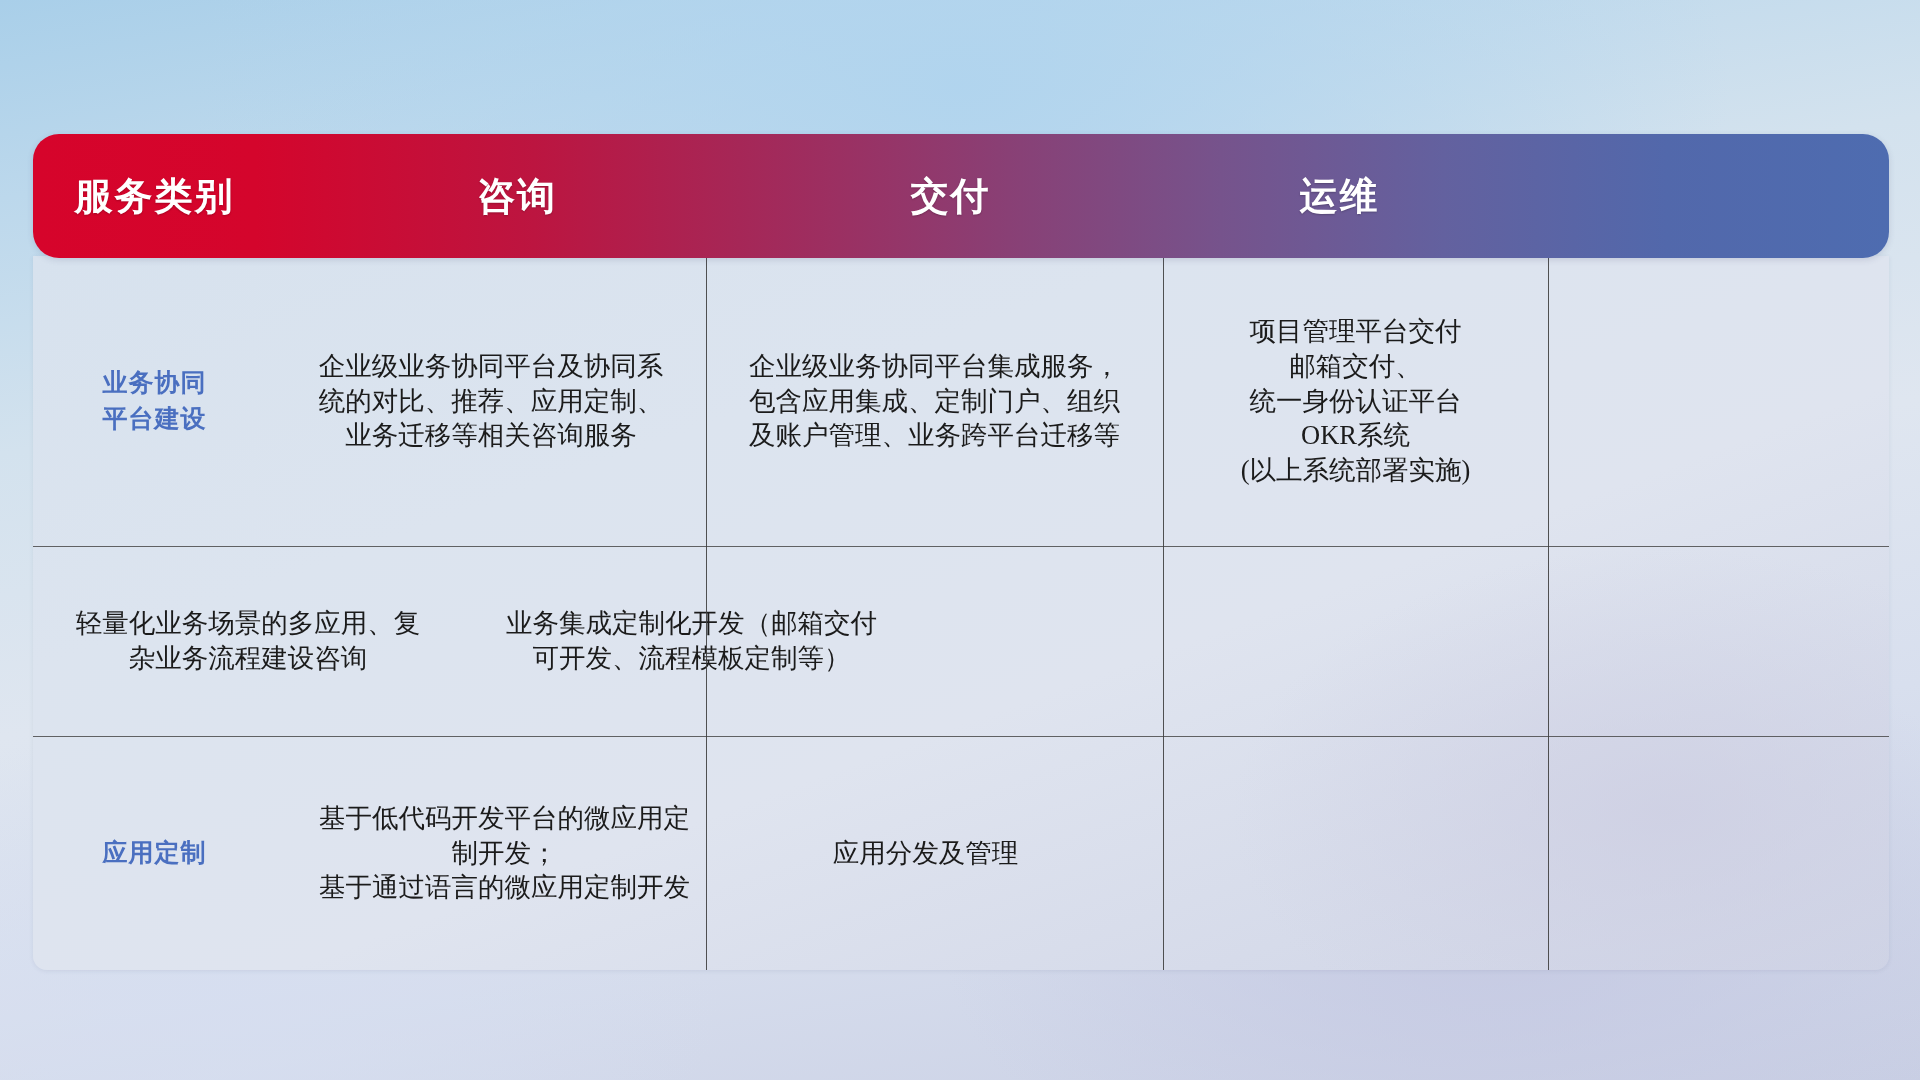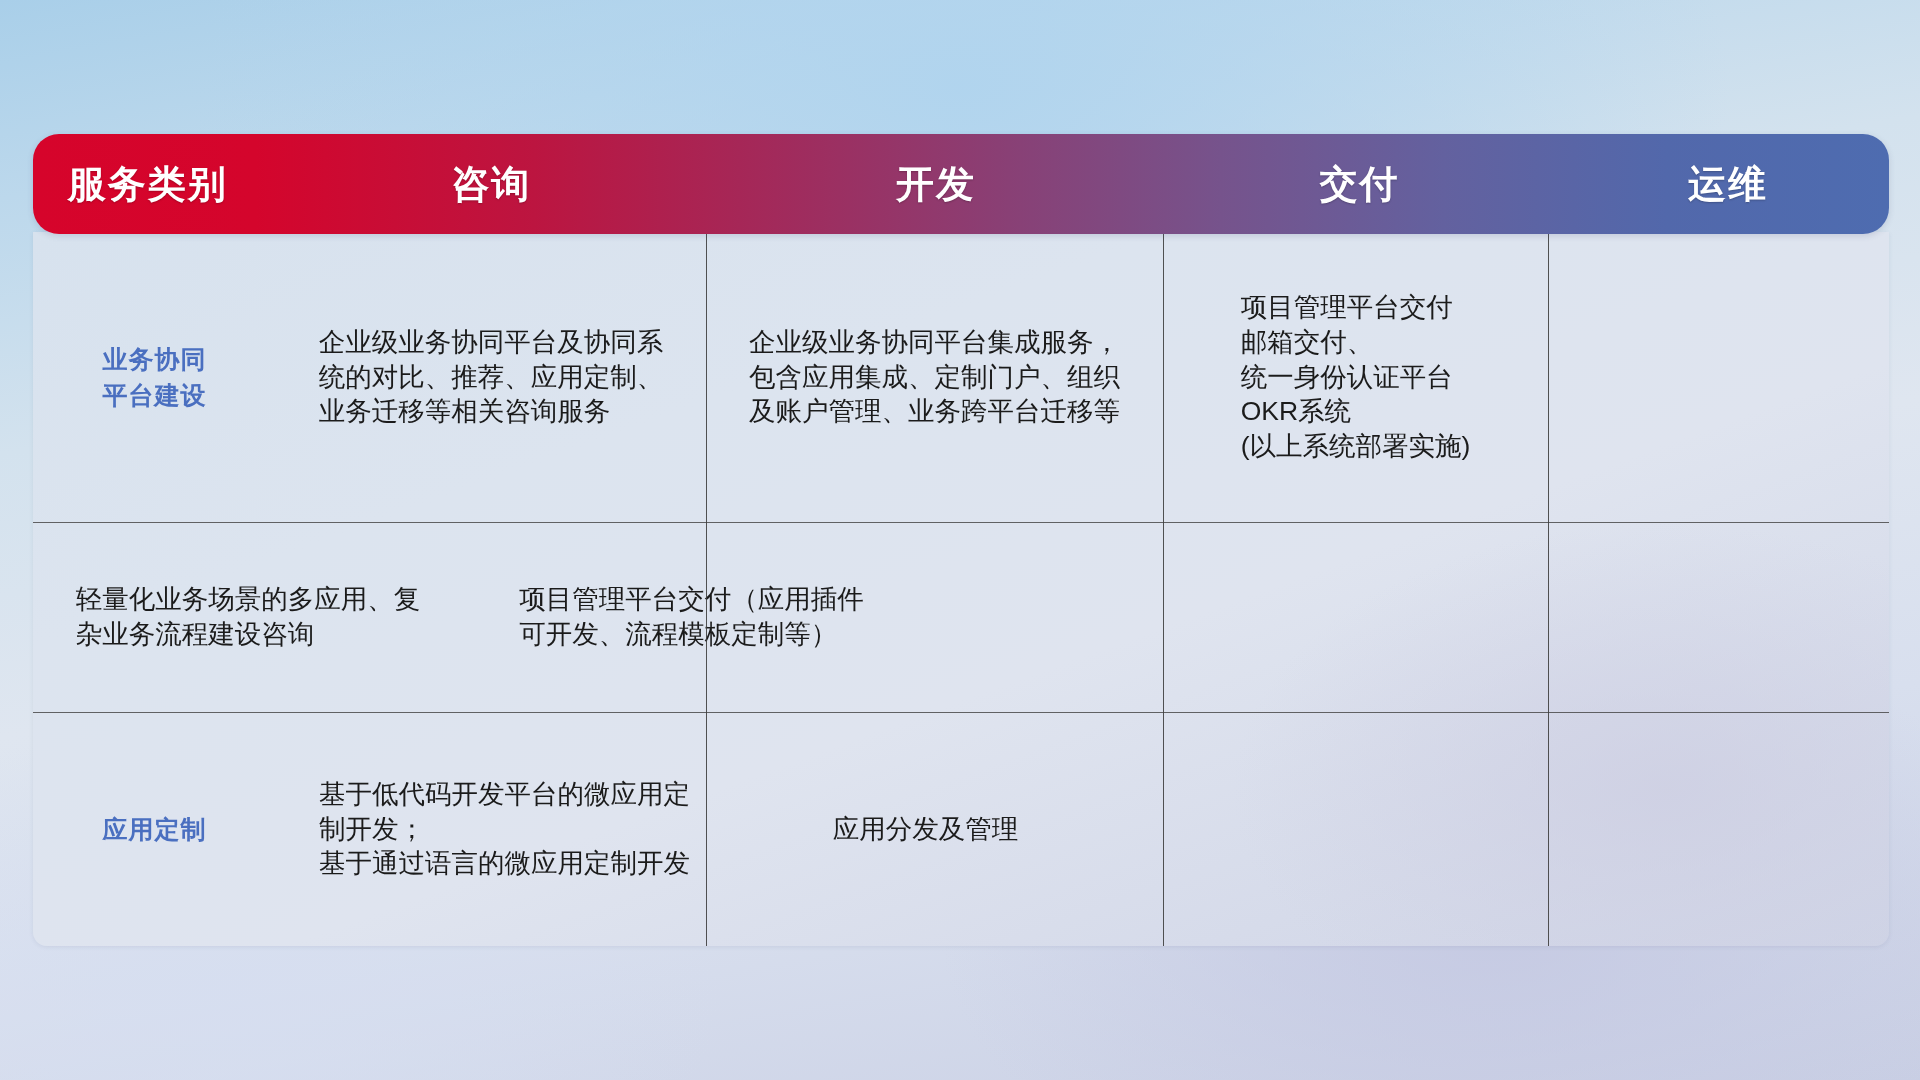--- a/index.html
+++ b/index.html
@@ -22,21 +22,21 @@
   #table-card {
     position: absolute;
     left: 33px; top: 134px;
     width: 1856px;
     height: 835px;
   }
 
   
   .thead {
     display: flex;
-    height: 100px;
+    height: 124px;
     border-radius: 26px;
     background: linear-gradient(90deg,
         #d6042b 0%,
         #d4052c 12%,
         #bc1540 27%,
         #a22a5b 40%,
         #8a3f74 52%,
         #76538c 64%,
         #63619f 76%,
         #5268ab 88%,
@@ -81,22 +81,23 @@
   }
   .td {
     box-sizing: border-box;
     display: flex;
     align-items: center;
     justify-content: center;
     padding: 10px 14px;
     font-size: 26.5px;
     line-height: 1.32;
     color: #1b1b1b;
-    text-align: left;
+    text-align: center;
     white-space: pre-line;
+    font-family: Liberation Serif, serif;
   }
   .td.cat {
     color: #4a6fc0;
     font-weight: bold;
     font-size: 25px;
     line-height: 1.45;
     letter-spacing: 1px;
   }
   .divider {
     position: absolute;
@@ -120,21 +121,20 @@
 </head>
 <body>
 
 <div id="stage">
 
   <div id="table-card">
 
     <div class="thead">
       <div class="th c0">服务类别</div>
       <div class="th c1">咨询</div>
-      <div class="th c2">开发</div>
       <div class="th c3">交付</div>
       <div class="th c4">运维</div>
     </div>
 
     <div class="tbody">
 
       <div class="tr r0">
         <div class="td cat c0">业务协同
 平台建设</div>
         <div class="td c1">企业级业务协同平台及协同系
@@ -149,21 +149,21 @@
 OKR系统
 (以上系统部署实施)</div>
         <div class="divider" style="left:673px"></div>
         <div class="divider" style="left:1130px"></div>
         <div class="divider" style="left:1515px"></div>
       </div>
 
       <div class="tr r1">
         <div class="td c1">轻量化业务场景的多应用、复
 杂业务流程建设咨询</div>
-        <div class="td c2">项目管理平台交付（应用插件
+        <div class="td c2">业务集成定制化开发（邮箱交付
 可开发、流程模板定制等）</div>
         <div class="td c3"></div>
         <div class="td c4"></div>
         <div class="divider" style="left:673px"></div>
         <div class="divider" style="left:1130px"></div>
         <div class="divider" style="left:1515px"></div>
       </div>
 
       <div class="tr r2">
         <div class="td cat c0">应用定制</div>

